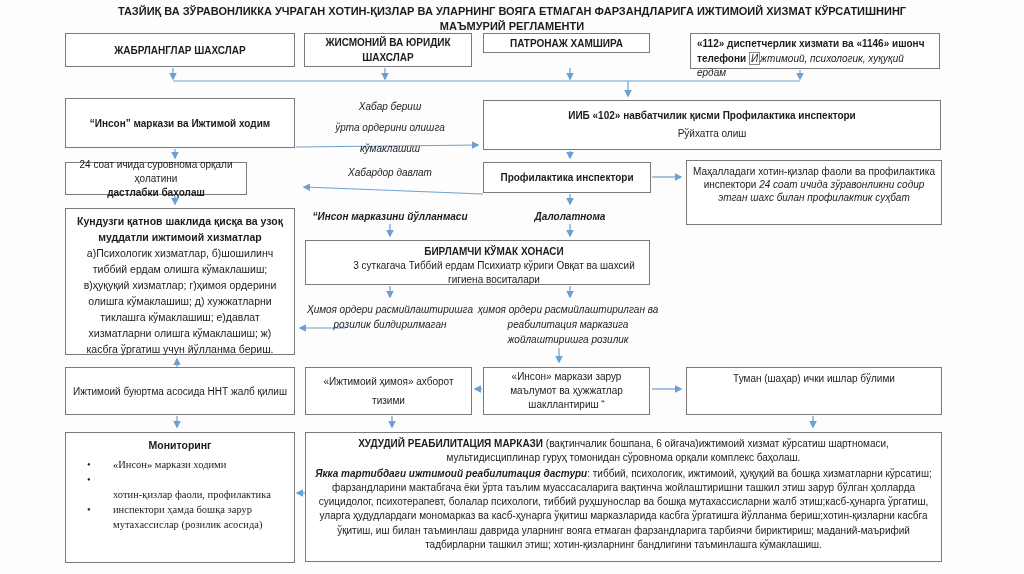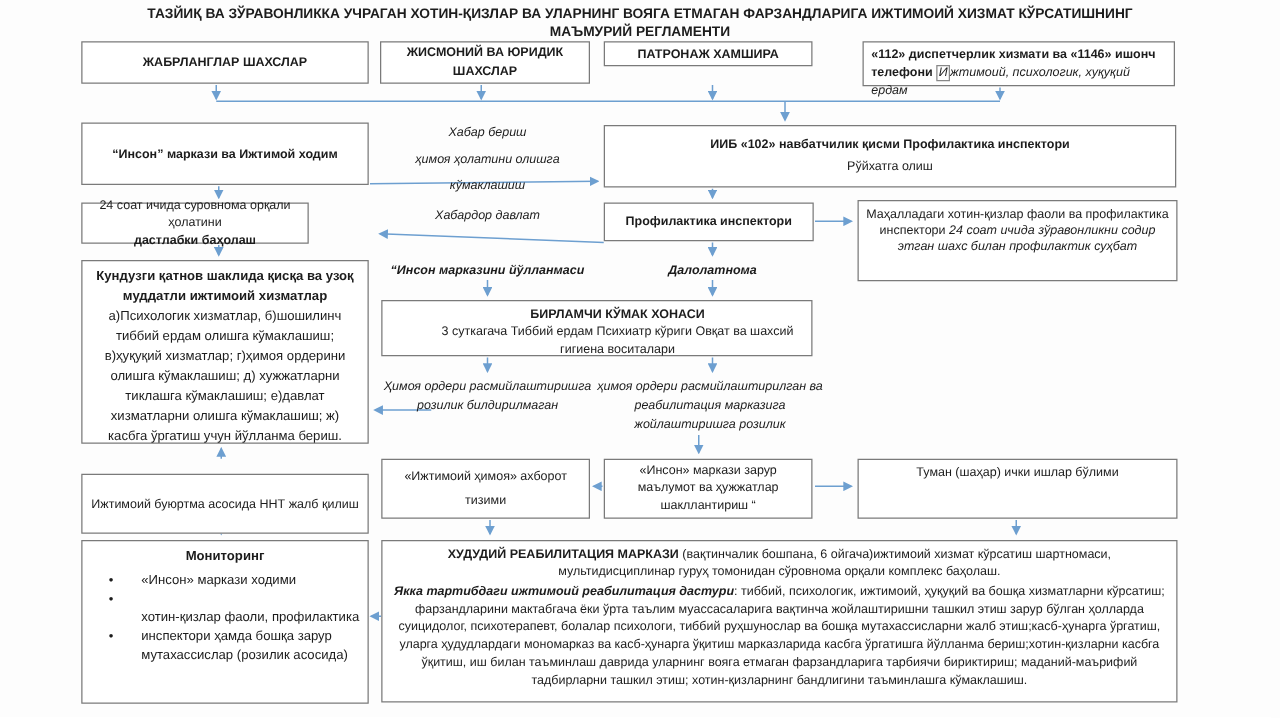--- a/index.html
+++ b/index.html
@@ -10,21 +10,21 @@
        display:flex;flex-direction:column;justify-content:center;align-items:center;
        text-align:center;font-size:10px;line-height:1.3;padding:2px 5px;z-index:1;}
   .b{font-weight:700;}
   .it{font-style:italic;}
   .bi{font-weight:700;font-style:italic;}
   .lbl{position:absolute;font-style:italic;font-size:10px;text-align:center;z-index:1;}
   .tstart{justify-content:flex-start;}
   .title{position:absolute;left:0;right:0;top:4px;margin:0 auto;width:850px;text-align:center;
          font-size:11px;font-weight:700;line-height:1.35;z-index:1;}
   .charbox{border:1px solid #888;padding:0 1px;font-style:italic;font-weight:400;}
-  .mrow{display:flex;text-align:left;align-items:center;}
+  .mrow{display:flex;text-align:left;align-items:center;font-family:Liberation Serif, serif;}
   .mdot{flex:0 0 12px;margin-left:16px;margin-right:14px;}
   .mdot::before{content:"•";}
   .rehab-p{margin:0 0 1px 0;}
 </style>
 </head>
 <body>
 
 <div id="canvas">
 
   <svg id="flow-svg" width="1024" height="574">
@@ -77,21 +77,21 @@
   <div class="box tstart" style="left:690px;top:33px;width:250px;height:36px;align-items:flex-start;text-align:left;padding:3px 6px;line-height:1.45;">
     <span class="b">«112» диспетчерлик хизмати ва «1146» ишонч</span>
     <span><span class="b">телефони </span><span class="charbox">И</span><span class="it">жтимоий, психологик, хуқуқий ердам</span></span>
   </div>
 
   <div class="box b" style="left:65px;top:98px;width:230px;height:50px;">
     <span>“Инсон” маркази ва Ижтимой ходим</span>
   </div>
   <div class="lbl" style="left:300px;top:96px;width:180px;line-height:21px;">
     <span style="display:block;">Хабар бериш</span>
-    <span style="display:block;">ҳимоя ҳолатини олишга</span>
+    <span style="display:block;">ўрта ордерини олишга</span>
     <span style="display:block;">кўмаклашиш</span>
   </div>
   <div class="box tstart" style="left:483px;top:100px;width:458px;height:50px;padding-top:6px;line-height:1.8;">
     <span class="b">ИИБ «102» навбатчилик қисми Профилактика инспектори</span>
     <span>Рўйхатга олиш</span>
   </div>
 
   <div class="box" style="left:65px;top:162px;width:182px;height:33px;line-height:1.4;">
     <span>24 соат ичида суровнома орқали ҳолатини</span>
     <span class="b">дастлабки баҳолаш</span>
@@ -113,21 +113,21 @@
   </div>
 
   <div class="box" style="left:305px;top:240px;width:345px;height:45px;line-height:14px;display:block;padding-top:4px;padding-left:38px;">
     <span class="b" style="display:block;">БИРЛАМЧИ КЎМАК ХОНАСИ</span>
     <span>3 суткагача Тиббий ердам Психиатр кўриги Овқат ва шахсий гигиена воситалари</span>
   </div>
 
   <div class="lbl" style="left:300px;top:302px;width:180px;line-height:15px;">Ҳимоя ордери расмийлаштиришга розилик билдирилмаган</div>
   <div class="lbl" style="left:468px;top:302px;width:200px;line-height:15px;">ҳимоя ордери расмийлаштирилган ва реабилитация марказига жойлаштиришга розилик</div>
 
-  <div class="box" style="left:65px;top:367px;width:230px;height:48px;line-height:1.9;margin-top:12px;">
+  <div class="box" style="left:65px;top:367px;width:230px;height:48px;line-height:1.9;">
     <span>Ижтимоий буюртма асосида ННТ жалб қилиш</span>
   </div>
   <div class="box" style="left:305px;top:367px;width:167px;height:48px;line-height:1.9;align-items:flex-end;">
     <span>«Ижтимоий ҳимоя» ахборот тизими</span>
   </div>
   <div class="box" style="left:483px;top:367px;width:167px;height:48px;line-height:1.4;">
     <span>«Инсон» маркази зарур маълумот ва ҳужжатлар шакллантириш “</span>
   </div>
   <div class="box tstart" style="left:686px;top:367px;width:256px;height:48px;padding-top:4px;">
     <span>Туман (шаҳар) ички ишлар бўлими</span>

